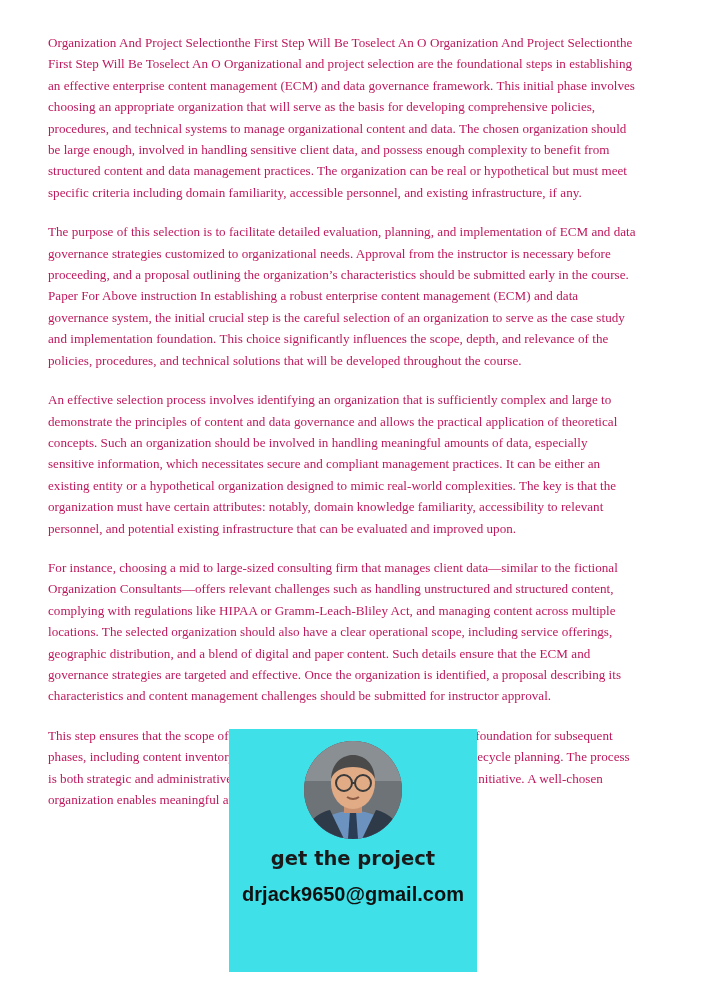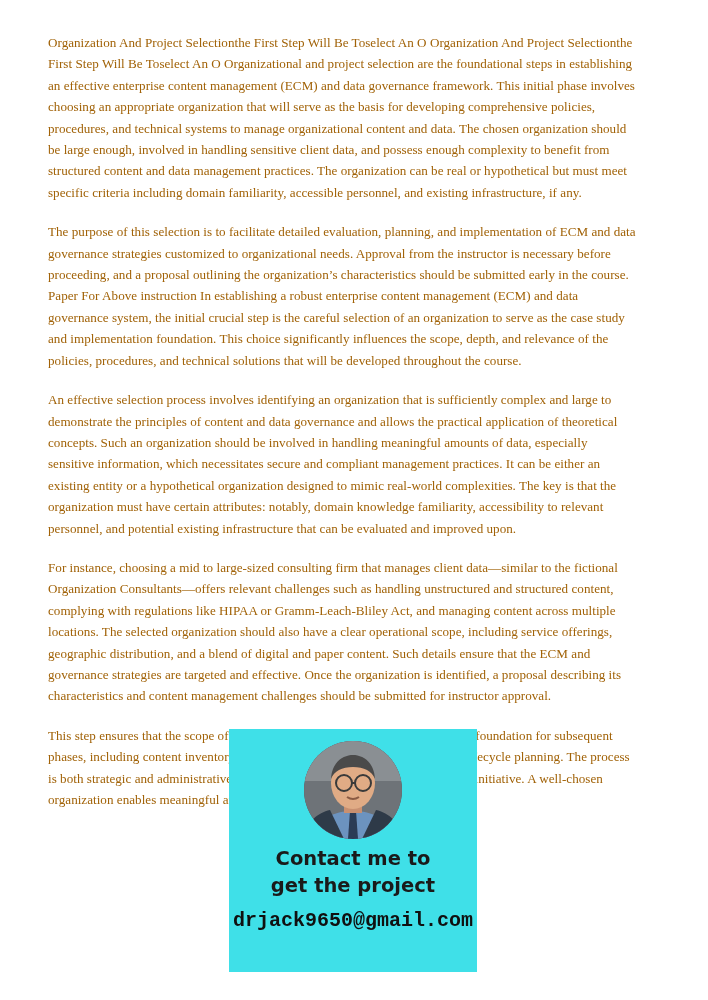--- a/index.html
+++ b/index.html
@@ -24,21 +24,21 @@
   }
   #doc-body {
     position: absolute;
     left: 48px;
     top: 32px;
     width: 588px;
   }
   .para {
     font-size: 13.1px;
     line-height: 21.4px;
-    color: #a16207;
+    color: #be185d;
     text-align: left;
     margin: 0 0 18px 0;
     letter-spacing: 0.002em;
   }
   .para:last-child {
     margin-bottom: 0;
   }
   
   #overlay-card {
     position: absolute;
@@ -73,21 +73,21 @@
     text-align: center;
   }
   .ov-line {
     font-family: "DejaVu Sans", sans-serif;
     font-weight: bold;
     font-size: 19.5px;
     line-height: 27px;
     color: #1a1a1a;
   }
   .ov-email {
-    font-family: Liberation Mono, monospace;
+    font-family: Liberation Sans, sans-serif;
     font-weight: bold;
     font-size: 20px;
     line-height: 30px;
     color: #101010;
     margin-top: 7px;
   }
 </style>
 </head>
 <body>
 
@@ -121,19 +121,18 @@
         <path d="M27 38 C28 20 40 14 49 14 C58 14 70 20 71 38 C68 30 60 26 49 26 C38 26 30 30 27 38 Z" fill="#4a4a4a"></path>
 
         <circle cx="40" cy="42" r="8" fill="none" stroke="#3a3a3a" stroke-width="2"></circle>
         <circle cx="59" cy="42" r="8" fill="none" stroke="#3a3a3a" stroke-width="2"></circle>
         <line x1="48" y1="42" x2="51" y2="42" stroke="#3a3a3a" stroke-width="2"></line>
 
         <path d="M43 56 Q49 60 55 56" fill="none" stroke="#8a5a43" stroke-width="2"></path>
       </svg>
     </div>
     <div id="overlay-text">
-      <div class="ov-line">Contact me to</div>
       <div class="ov-line">get the project</div>
       <div class="ov-email">drjack9650@gmail.com</div>
     </div>
   </div>
 
 </div>
 
 </body></html>

